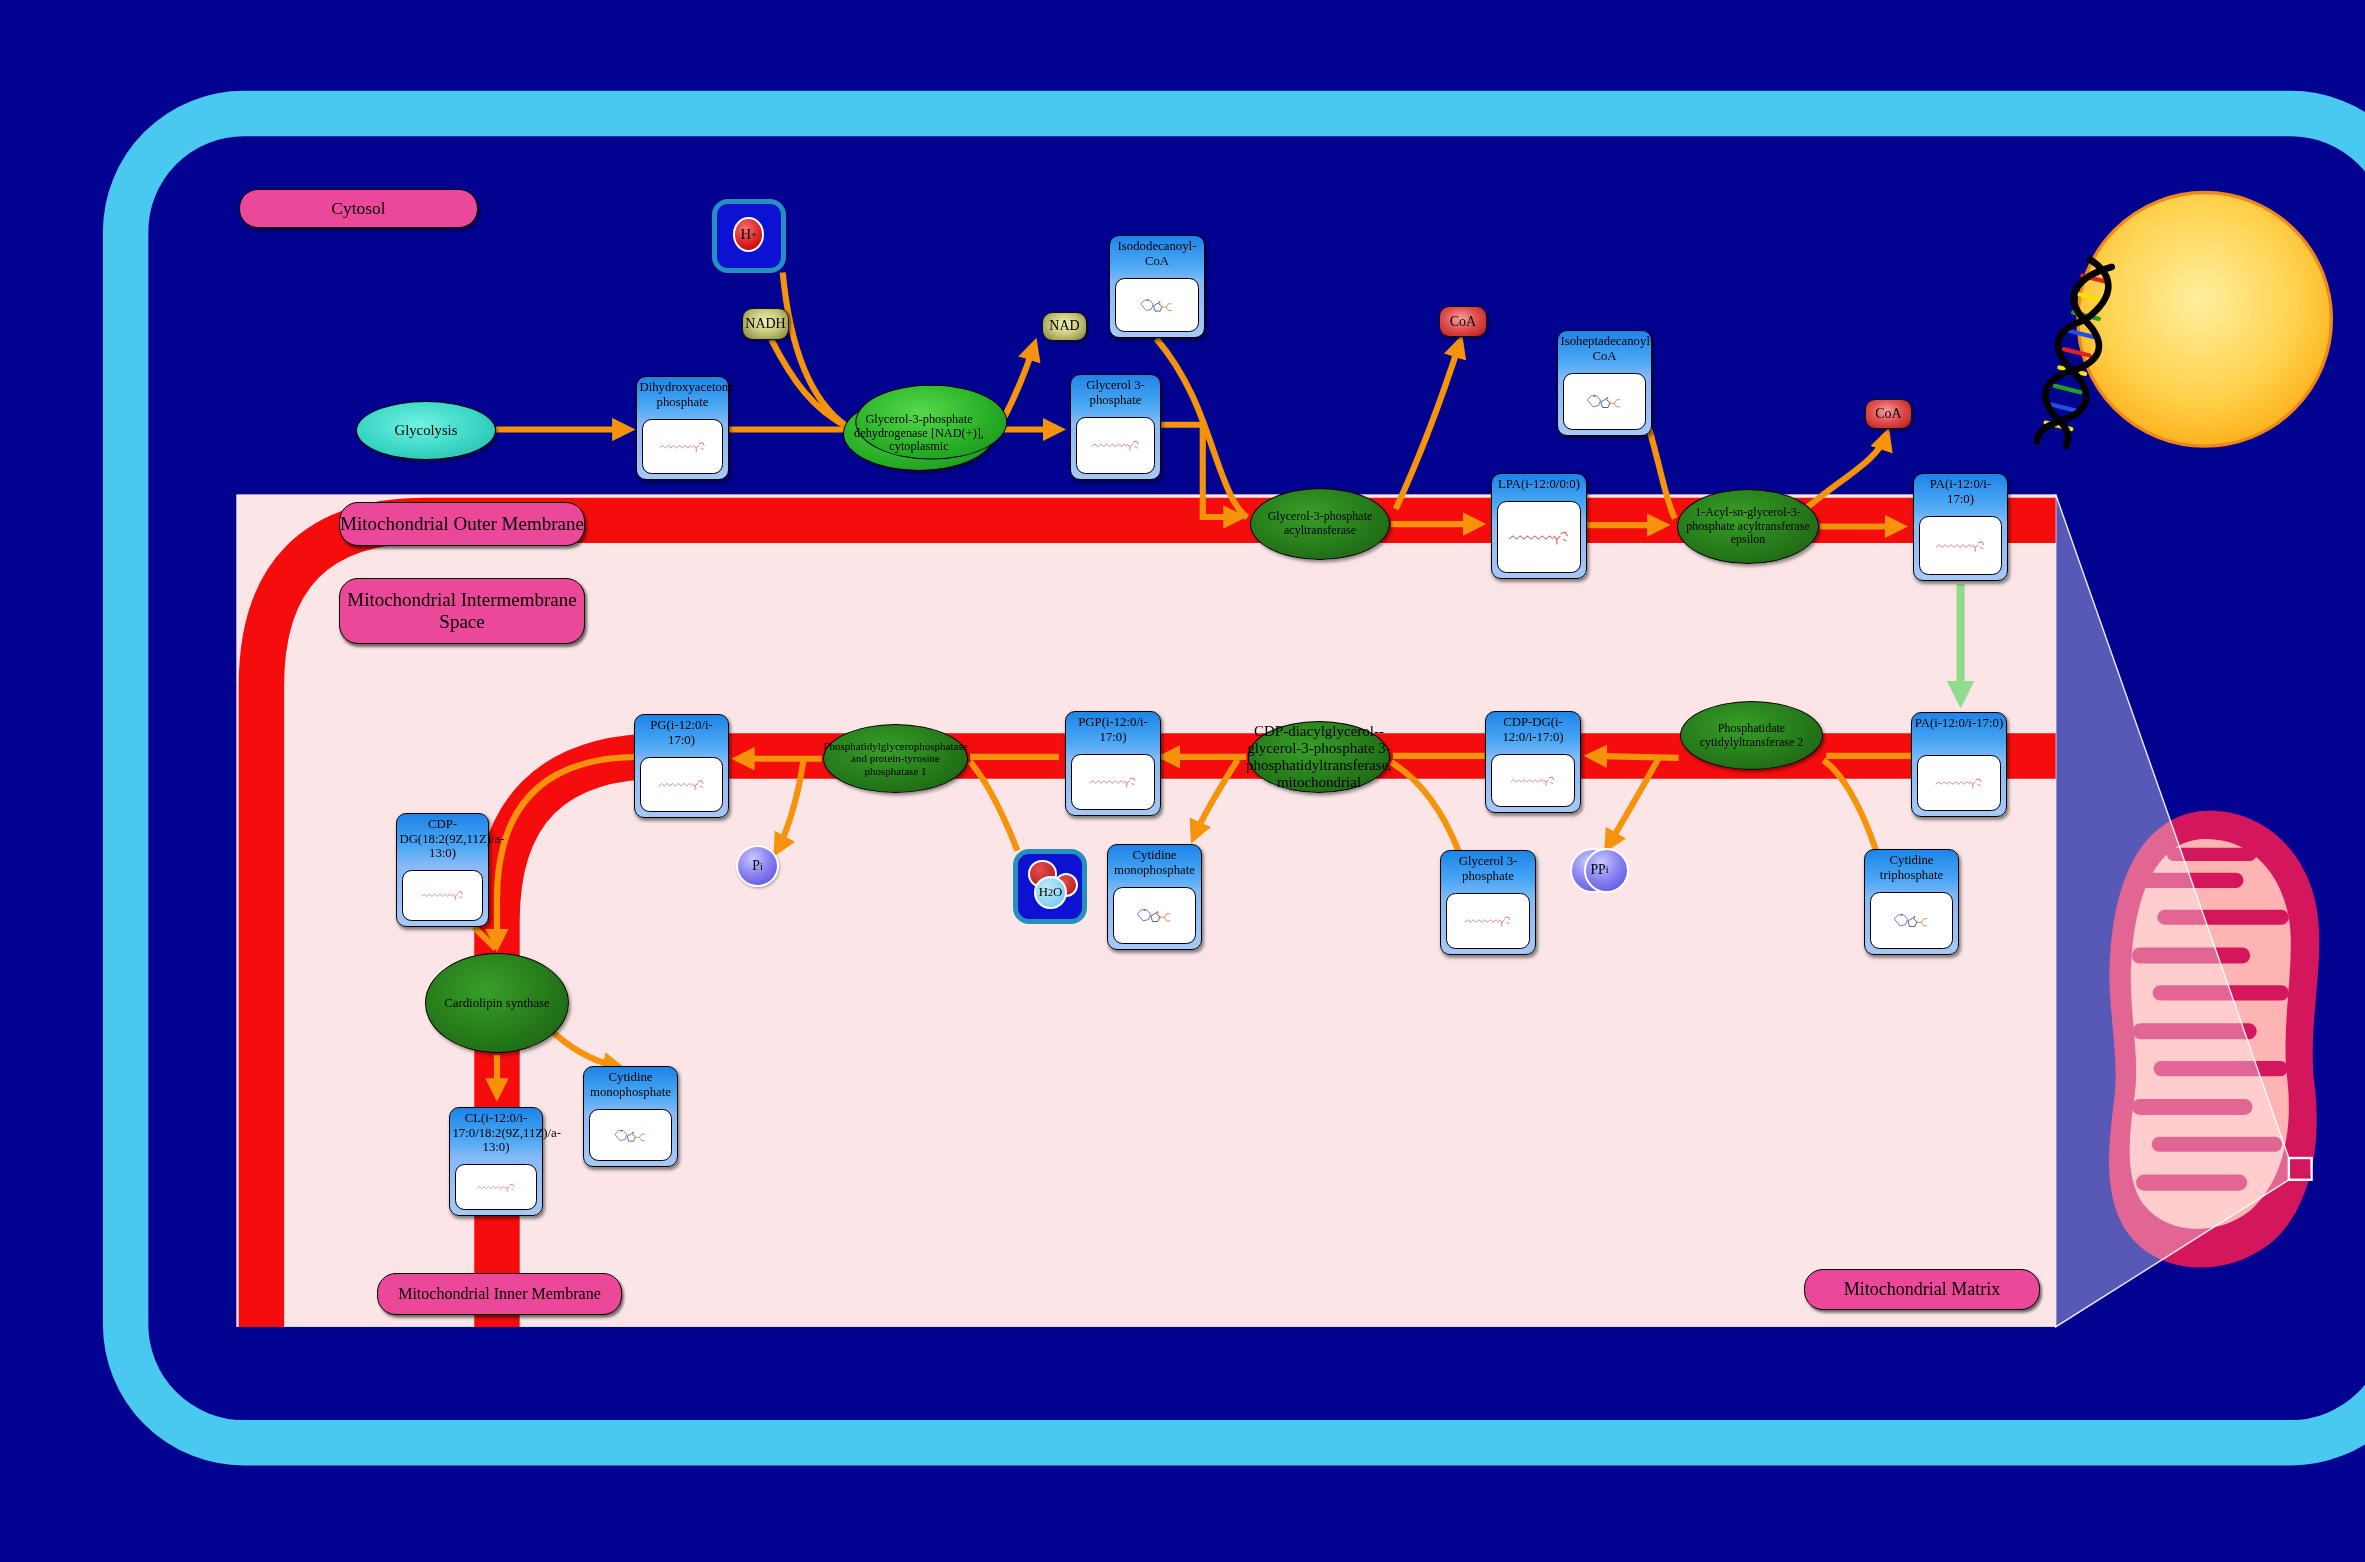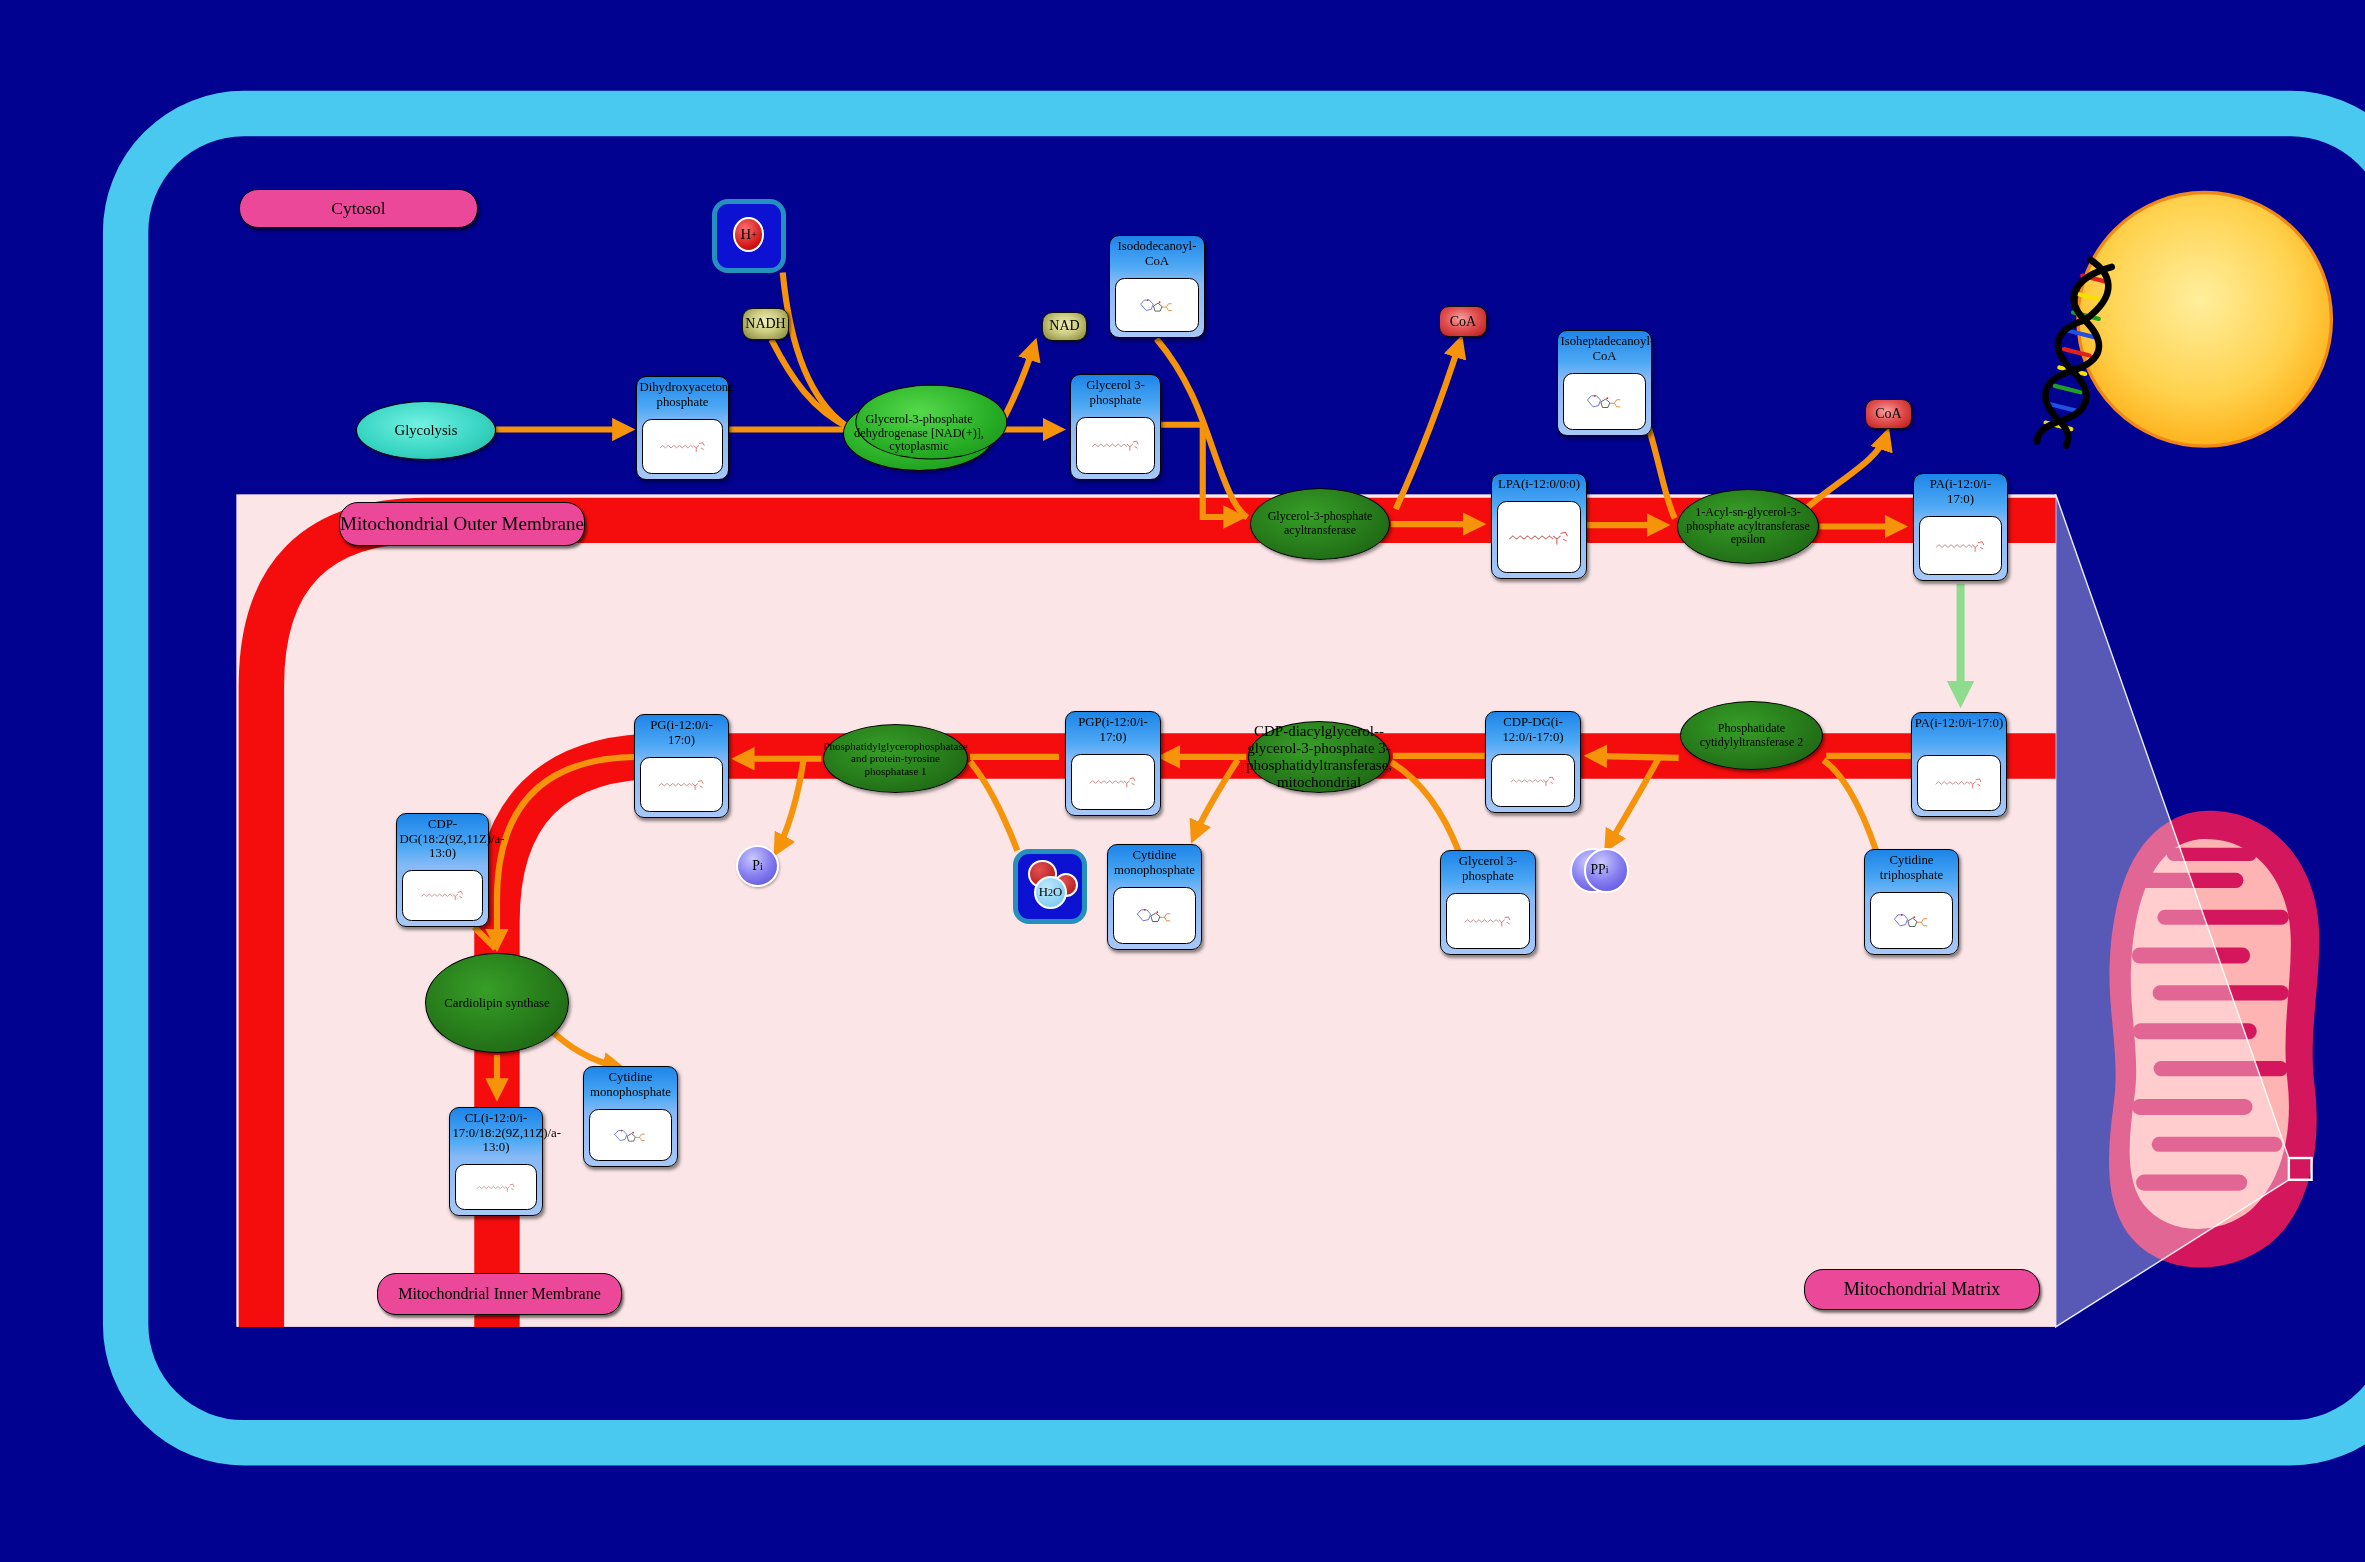--- a/index.html
+++ b/index.html
@@ -31,21 +31,21 @@
   .pathnode{position:absolute;border:1.4px solid #000;border-radius:50%;box-sizing:border-box;
        display:flex;align-items:center;justify-content:center;font-size:14.7px;color:#000;z-index:2;
        background:radial-gradient(ellipse at 45% 40%,#72f2e2 0%,#3ad6c4 55%,#23b4a4 100%);
        box-shadow:1.9px 2.4px 3.3px rgba(0,0,0,.4);}
 
   
   .pill{position:absolute;display:flex;align-items:center;justify-content:center;
         border:0.9px solid #111;border-radius:10.4px;font-size:14px;color:#000;z-index:3;
         box-shadow:1.4px 1.9px 2.4px rgba(0,0,0,.4);}
   .pill.olive{background:radial-gradient(ellipse at 50% 42%,#f0f0b4 0%,#cbcb80 45%,#7d7d34 100%);margin-left:12px;}
-  .pill.red{background:radial-gradient(ellipse at 45% 40%,#f9a0a0 0%,#e05050 45%,#b81414 100%);border-radius:10px;}
+  .pill.red{background:radial-gradient(ellipse at 45% 40%,#f9a0a0 0%,#e05050 45%,#b81414 100%);}
   .sq{position:absolute;border:5.2px solid #2590be;border-radius:16px;background:#0d12d2;
       box-sizing:border-box;z-index:3;}
   .ion{position:absolute;border-radius:50%;border:2.8px solid #fff;color:#000;
        background:radial-gradient(circle at 38% 32%,#f87070 0%,#d01010 70%,#a80c0c 100%);
        display:flex;align-items:center;justify-content:center;font-size:14.7px;}
   .wat{position:absolute;border-radius:50%;border:2.4px solid #fff;}
   .wat.o{background:radial-gradient(circle at 38% 32%,#e05050,#b01010);}
   .wat.hh{background:radial-gradient(circle at 38% 32%,#bfe8fb,#6cc4ee);display:flex;
        align-items:center;justify-content:center;font-size:12.8px;color:#000;z-index:1;}
   .dot{position:absolute;border-radius:50%;border:2.4px solid #fff;z-index:3;color:#000;
@@ -167,20 +167,21 @@
     <path d="M1698,1606 C1686,1690 1662,1762 1642,1798" marker-end="url(#oa)"></path>
     <path d="M1541,1600 H1352 Q1050,1600 1050,1902 V1998" marker-end="url(#oa)"></path>
     <path d="M1002,1960 C1028,1988 1040,1996 1047,2006"></path>
     <path d="M1050,2230 V2314" marker-end="url(#oa)"></path>
     <path d="M1156,2170 C1208,2222 1262,2246 1308,2256" marker-end="url(#oa)"></path>
   </g>
 </svg>
 
 <div class="clabel" style="left:239px;top:189px;width:239px;height:39px;font-size:17.5px">Cytosol</div>
 <div class="clabel" style="left:339px;top:502px;width:246px;height:44px">Mitochondrial Outer Membrane</div>
+<div class="clabel" style="left:339px;top:578px;width:246px;height:66px">Mitochondrial Intermembrane Space</div>
 <div class="clabel" style="left:377px;top:1273px;width:245px;height:42px;font-size:16px">Mitochondrial Inner Membrane</div>
 <div class="clabel" style="left:1804px;top:1269px;width:236px;height:41px;font-size:18px">Mitochondrial Matrix</div>
 
 <div class="pathnode" style="left:356px;top:401px;width:140px;height:59px">Glycolysis</div>
 
 <div class="mbox l2" style="left:636px;top:376px;width:93px;height:104px">
   <div class="mlabel">Dihydroxyacetone phosphate</div>
   <div class="mwhite li">
         <svg width="86%" height="70%" viewBox="0 0 160 120" preserveAspectRatio="xMidYMid meet">
           <path d="M8,64 l9,-8 9,8 9,-8 9,8 9,-8 9,8 9,-8 9,8 9,-8 9,8 9,-8 9,8" fill="none" stroke="#c07a7a" stroke-width="2.6"></path>

